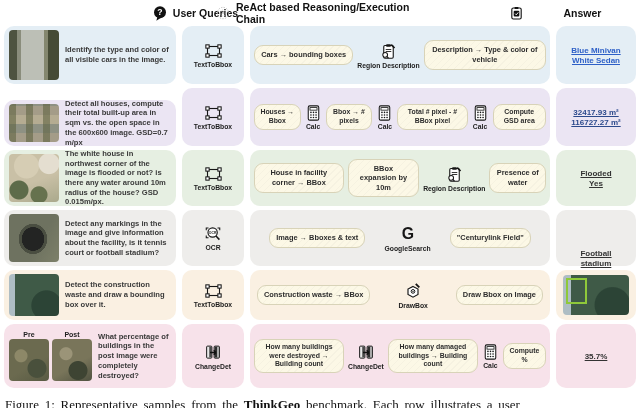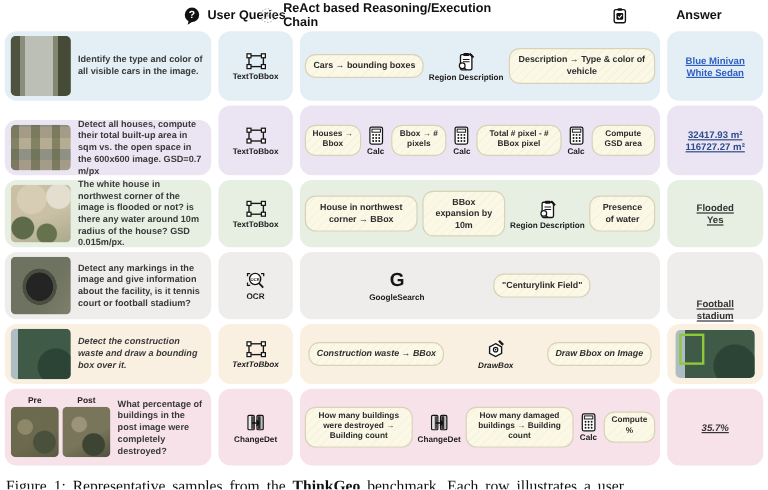--- a/index.html
+++ b/index.html
@@ -11,21 +11,21 @@
   #hdr{position:absolute;top:3px;left:0;width:640px;height:20px;}
   .hgroup{position:absolute;display:flex;align-items:center;justify-content:center;gap:5px;height:20px;}
   .hgroup .htxt{font-size:10.5px;font-weight:700;color:#111;}
   #hg1{left:100px;width:190px;}
   #hg2{left:215px;width:225px;}
   #hg3{left:500px;width:110px;gap:40px;}
   .hicon svg{display:block;}
   
   #rows{position:absolute;top:26px;left:4px;width:632px;display:flex;flex-direction:column;gap:4px;align-items:flex-end;}
   .row{display:flex;gap:6px;}
-  .r0{height:58px;}.r1{height:58px;}.r2{height:56px;}.r3{height:56px;}.r4{height:50px;font-style:italic;}.r5{height:64px;}
+  .r0{height:58px;}.r1{height:58px;}.r2{height:56px;}.r3{height:56px;}.r4{height:50px;}.r5{height:64px;}
   .cell{border-radius:10px;box-sizing:border-box;
     background-image:repeating-linear-gradient(135deg, rgba(0,0,0,0.02) 0 1px, transparent 1px 6px);}
   .query{width:172px;display:flex;align-items:center;gap:6px;padding:3px 5px;}
   .qtext{font-size:7.6px;font-weight:600;line-height:1.28;color:#3a3a3a;}
   .thumb{width:50px;height:calc(100% - 2px);border-radius:4px;flex-shrink:0;position:relative;overflow:hidden;}
   .tool{width:62px;display:flex;flex-direction:column;align-items:center;justify-content:center;gap:1px;}
   .tlabel{font-size:6.8px;font-weight:600;color:#1c1c1c;white-space:nowrap;}
   .ticon svg{display:block;}
   .chain{width:300px;display:flex;align-items:center;justify-content:space-evenly;gap:4px;padding:3px 4px;}
   .chainbox{background:#fcf8e6;border:1px solid #d8d3b8;border-radius:9px;padding:4px 6px;
@@ -257,21 +257,21 @@
                 <rect x="3.8" y="3.8" width="4.4" height="4.4"></rect>
                 <rect x="19.8" y="3.8" width="4.4" height="4.4"></rect>
                 <rect x="3.8" y="15.8" width="4.4" height="4.4"></rect>
                 <rect x="19.8" y="15.8" width="4.4" height="4.4"></rect>
               </g>
             </svg>
           </span>
           <div class="tlabel">TextToBbox</div>
         </div>
         <div class="cell chain" style="background: rgb(230, 239, 226);">
-          <div class="chainbox">House in northwest corner → BBox</div>
+          <div class="chainbox">House in facility corner → BBox</div>
           <div class="chainbox">BBox expansion by 10m</div>
           <div class="chaintool">
             <span class="ticon">
               <svg width="19" height="19" viewBox="0 0 24 24">
                 <rect x="6" y="4.5" width="12" height="16" rx="1.5" fill="#fff" stroke="#161616" stroke-width="1.4"></rect>
                 <rect x="9" y="2.8" width="6" height="3.2" rx="1" fill="#161616"></rect>
                 <line x1="8.5" y1="9.5" x2="15.5" y2="9.5" stroke="#161616" stroke-width="1.1"></line>
                 <line x1="8.5" y1="12" x2="15.5" y2="12" stroke="#161616" stroke-width="1.1"></line>
                 <circle cx="7.8" cy="16.2" r="3" fill="#fff" stroke="#161616" stroke-width="1.3"></circle>
                 <line x1="9.9" y1="18.3" x2="12" y2="20.4" stroke="#161616" stroke-width="1.5"></line>
@@ -297,20 +297,21 @@
             <svg width="20" height="18" viewBox="0 0 26 24">
               <path d="M4 7 V4 H7 M19 4 H22 V7 M4 14 V17 H7" fill="none" stroke="#161616" stroke-width="1.4"></path>
               <circle cx="12.5" cy="10" r="6.2" fill="#fff" stroke="#161616" stroke-width="1.5"></circle>
               <text x="12.5" y="11.8" text-anchor="middle" font-size="4.6" font-weight="bold" fill="#161616" font-family="Liberation Sans, sans-serif">OCR</text>
               <line x1="17" y1="14.8" x2="21.5" y2="19.5" stroke="#161616" stroke-width="2"></line>
             </svg>
           </span>
           <div class="tlabel">OCR</div>
         </div>
         <div class="cell chain" style="background: rgb(238, 237, 235);">
+          <div class="chainbox">Image → Bboxes &amp; text</div>
           <div class="chaintool">
             <span class="ticon">
               <svg width="20" height="20" viewBox="0 0 24 24">
                 <text x="12" y="17.5" text-anchor="middle" font-size="19" font-weight="bold" fill="#161616" font-family="Liberation Sans, sans-serif">G</text>
               </svg>
             </span>
             <div class="tlabel">GoogleSearch</div>
           </div>
           <div class="chainbox">"Centurylink Field"</div>
         </div>
@@ -416,21 +417,21 @@
                   <circle cx="11" cy="18" r="1.1"></circle>
                   <circle cx="14.4" cy="18" r="1.1"></circle>
                 </g>
               </svg>
             </span>
             <div class="tlabel">Calc</div>
           </div>
           <div class="chainbox">Compute %</div>
         </div>
         <div class="cell answer" style="background: rgb(247, 226, 234);">
-          <div class="ans-line" style="color: rgb(51, 51, 51); font-style: italic;">35.7%</div>
+          <div class="ans-line" style="color: rgb(51, 51, 51);">35.7%</div>
         </div>
       </div>
     </div>
 
   <div id="caption">
     <span>Figure 1:  Representative samples from the </span><b>ThinkGeo</b><span> benchmark.  Each row illustrates a user</span>
   </div>
 </div>
 
 </body></html>

